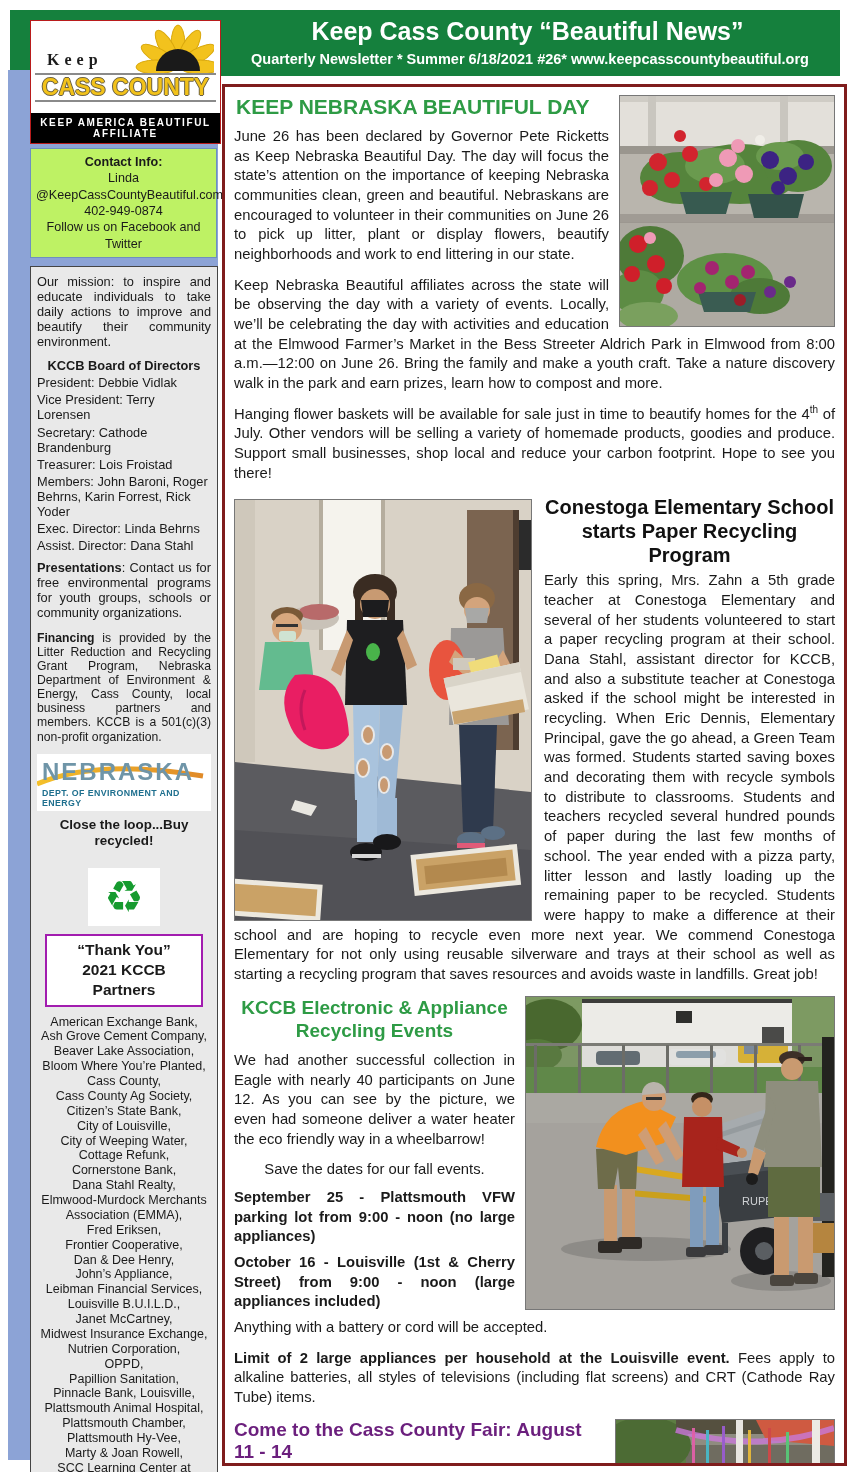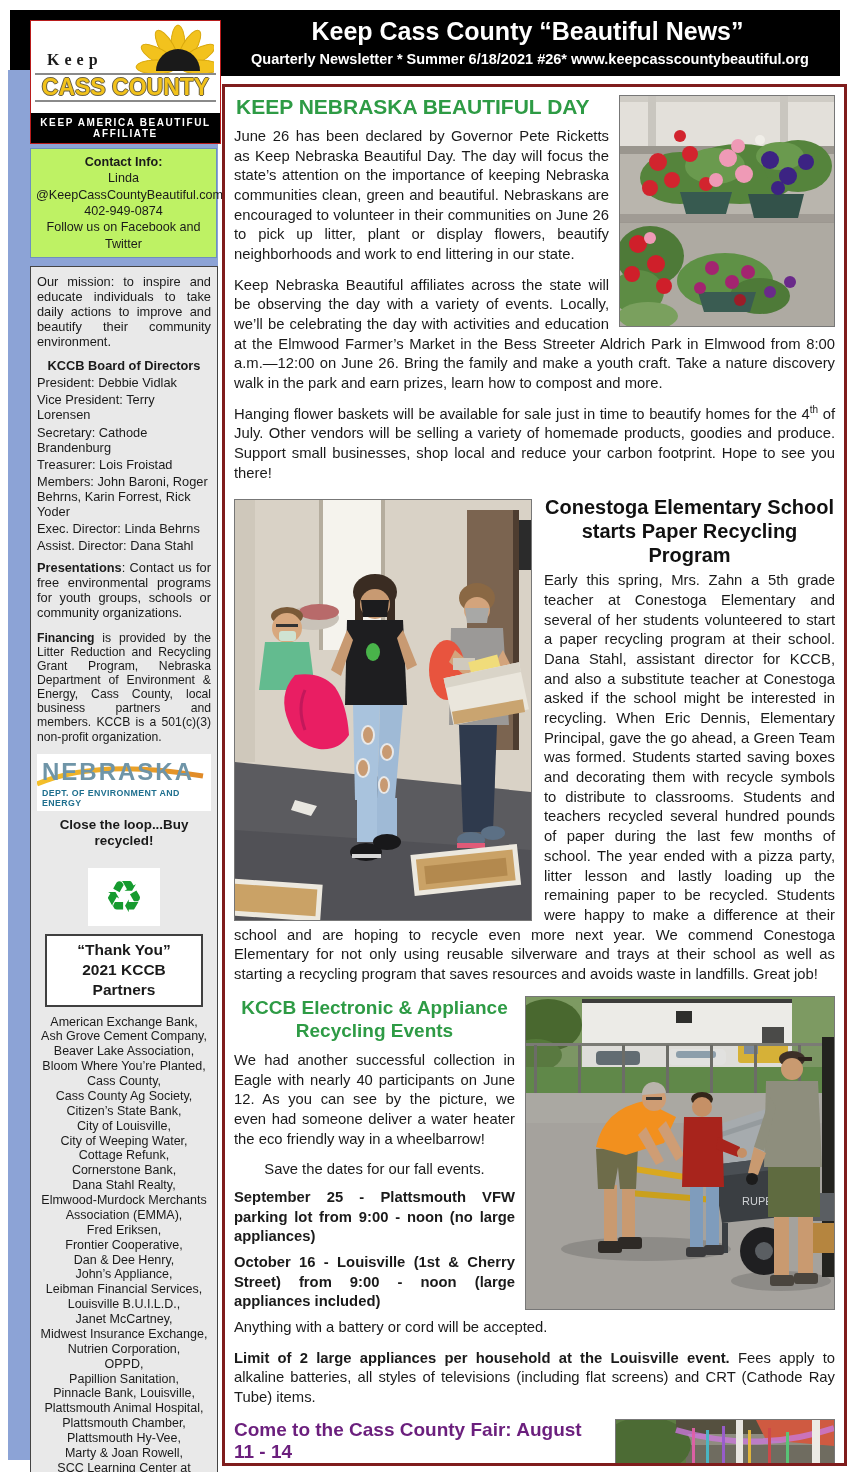--- a/index.html
+++ b/index.html
@@ -1,20 +1,20 @@
 <!DOCTYPE html>
 <html><head>
 <meta charset="utf-8">
 <style>
   html,body{margin:0;padding:0;background:#fff;}
   .page{position:relative;width:850px;height:1472px;background:#fff;overflow:hidden;
         font-family:"Liberation Sans",sans-serif;color:#1a1a1a;}
 
   
-  .header{position:absolute;left:10px;top:10px;width:830px;height:66px;background:#000000;color:#fff;}
+  .header{position:absolute;left:10px;top:10px;width:830px;height:66px;background:#15803d;color:#fff;}
   .header-title{padding-left:205px;text-align:center;font-size:25px;font-weight:bold;margin-top:7px;}
   .header-sub{padding-left:210px;text-align:center;font-size:14.5px;font-weight:bold;margin-top:5px;}
 
   
   .sidebar{position:absolute;left:8px;top:70px;width:210px;height:1390px;background:#8ca3d6;}
   .logo-box{position:absolute;left:30px;top:20px;width:189px;height:122px;background:#fff;
             border:1px solid #b91c1c;z-index:3;}
   .logo-inner{position:relative;width:100%;height:100%;}
   .logo-keep{position:absolute;left:16px;top:30px;font-family:"Liberation Serif",serif;
              font-size:16px;font-weight:bold;letter-spacing:5px;color:#1c1c1c;}
@@ -41,21 +41,21 @@
   .board-line{margin:0 0 2px 0;font-size:12.8px;line-height:1.18;}
   .fin{font-size:12.2px;}
   .neb-logo{background:#fff;margin:4px 0 6px 0;padding:4px 3px 3px 5px;position:relative;}
   .neb-word{font-size:24px;font-weight:bold;letter-spacing:2px;color:#6f95a8;position:relative;z-index:2;}
   .neb-swoosh{position:absolute;left:0;top:2px;z-index:1;}
   .neb-sub{font-size:8.8px;font-weight:bold;color:#1e6f8e;letter-spacing:0.4px;margin-top:2px;position:relative;z-index:2;}
   .close-loop{font-weight:bold;text-align:center;margin:6px 0 20px 0;font-size:13.4px;}
   .recycle-box{width:72px;height:58px;background:#fff;margin:2px auto 8px auto;display:flex;
              align-items:center;justify-content:center;}
   .recycle-glyph{font-family:"DejaVu Sans",sans-serif;font-size:44px;color:#169b2f;line-height:1;}
-  .thanks-box{width:150px;margin:0 auto 8px auto;background:#fff;border:2px solid #404040;
+  .thanks-box{width:150px;margin:0 auto 8px auto;background:#fff;border:2px solid #a21caf;
              text-align:center;font-weight:bold;font-size:15.5px;line-height:1.3;padding:4px 2px;}
   .partners{text-align:center;font-size:12.5px;line-height:1.19;}
   .partner{margin:0;}
 
   
   .main{position:absolute;left:222px;top:84px;width:625px;height:1382px;border:3px solid #7f1d1d;
         box-sizing:border-box;padding:6px 9px 0 9px;overflow:hidden;}
   .main p{margin:0 0 11px 0;font-size:14.8px;line-height:1.33;text-align:justify;}
   .photo{border:1px solid #777;display:block;}
   .t-green{color:#2e9b45;font-weight:bold;font-size:21px;margin:2px 0 8px 2px;}

